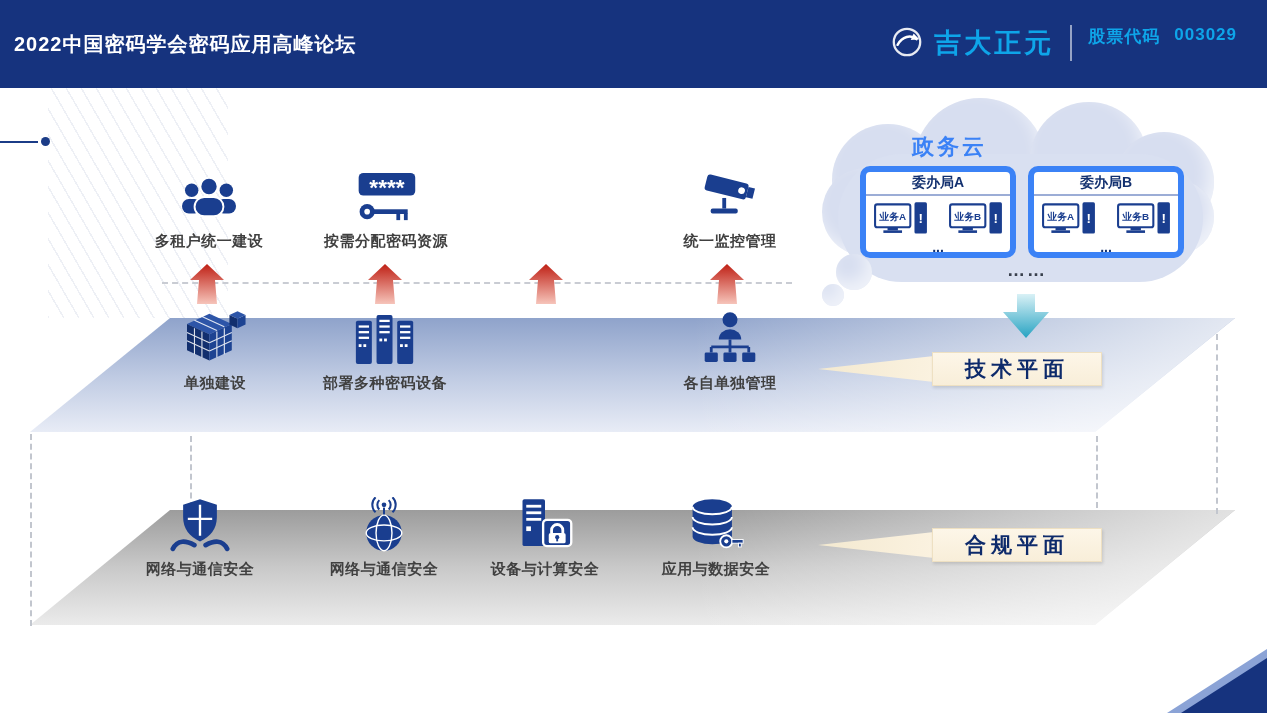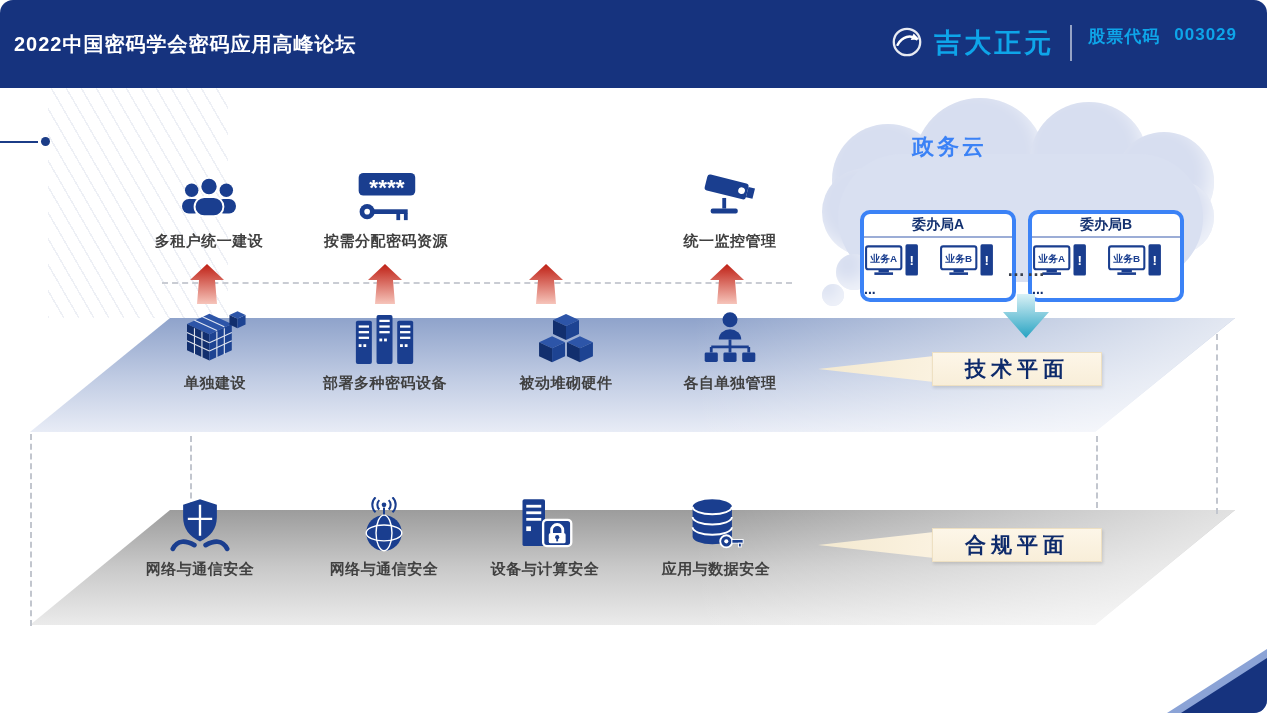--- a/index.html
+++ b/index.html
@@ -1,18 +1,18 @@
 <!DOCTYPE html>
 <html><head>
 <meta charset="utf-8">
 <style>
   *{margin:0;padding:0;box-sizing:border-box;}
   html,body{background:#ffffff;}
   .stage{position:relative;width:1267px;height:713px;background:#fff;overflow:hidden;
-         font-family:"Liberation Sans","DejaVu Sans",sans-serif;border-radius:13px;}
+         font-family:"Liberation Sans","DejaVu Sans",sans-serif;}
 
   
   .header{position:absolute;left:0;top:0;width:1267px;height:88px;background:#16337e;
           display:flex;align-items:center;justify-content:space-between;padding:0 30px 0 14px;}
   .titles{color:#fff;font-weight:bold;font-size:20px;line-height:30px;text-align:center;letter-spacing:1px;}
   .brandwrap{display:flex;color:#0ea5e9;}
   .brand{font-size:27px;font-weight:bold;letter-spacing:3px;margin-left:10px;}
   .divider{width:2px;height:36px;background:rgba(255,255,255,.55);margin:0 16px;}
   .stock{font-size:17px;font-weight:bold;display:flex;gap:14px;letter-spacing:1px;}
 
@@ -57,22 +57,22 @@
                  background:linear-gradient(to right,#f3e9d0,#fbf2e0);
                  clip-path:polygon(0 50%,100% 0,100% 100%);}
 
   
   .cloud{position:absolute;left:822px;top:96px;width:400px;height:215px;}
   .puff{position:absolute;border-radius:50%;background:#d7def0;
         box-shadow:inset -6px -8px 16px rgba(255,255,255,.6);}
   .cloud-base{position:absolute;left:16px;top:58px;width:365px;height:128px;border-radius:64px;background:#d9e0f1;}
   .cloud-title{position:absolute;left:90px;top:36px;width:230px;
                font-size:22px;font-weight:bold;color:#3b82f6;letter-spacing:3px;}
-  .bureau{position:absolute;width:156px;height:92px;background:#fff;border:4px solid #3b82f6;border-radius:10px;
-          display:flex;flex-direction:column;overflow:hidden;margin-top:44px;}
+  .bureau{position:absolute;width:156px;height:92px;background:#fff;border:6px solid #3b82f6;border-radius:10px;
+          display:flex;flex-direction:column;align-items:center;overflow:hidden;}
   .bureau .bname{font-size:14px;font-weight:bold;color:#12306f;padding:2px 0;width:100%;text-align:center;
                  border-bottom:2px solid #9cadd6;}
   .bureau .comps{display:flex;gap:19px;margin-top:4px;}
   .bureau .more{font-size:14px;font-weight:bold;color:#12306f;line-height:10px;}
   .cloud-ellipsis{position:absolute;left:90px;top:164px;width:230px;text-align:center;
                   font-size:18px;font-weight:bold;color:#39404d;letter-spacing:2px;}
 </style>
 </head>
 <body>
 
@@ -240,30 +240,20 @@
           <rect x="27" y="27" width="3" height="3"></rect>
             <rect x="32" y="27" width="3" height="3"></rect>
           <rect x="49" y="33" width="3" height="3"></rect>
             <rect x="54" y="33" width="3" height="3"></rect>
         </g>
       </svg>
     </div>
     <div class="lbl">部署多种密码设备</div>
   </div>
 
-  <div class="feature" style="left:471px;top:308px">
-    <div class="icon">
-      <svg viewBox="0 0 62 56" width="58" height="52">
-        <use href="#mcube" x="17" y="0"></use>
-        <use href="#mcube" x="2" y="24"></use>
-        <use href="#mcube" x="32" y="24"></use>
-      </svg>
-    </div>
-    <div class="lbl">被动堆砌硬件</div>
-  </div>
 
   <div class="feature" style="left:635px;top:308px">
     <div class="icon">
       <svg viewBox="0 0 64 58" width="60" height="55">
         <g fill="#1a3e8f">
           <circle cx="32" cy="9" r="8"></circle>
           <path d="M20,30 a12,11 0 0 1 24,0 z"></path>
         </g>
         <path d="M32,30 V38 M12,38 H52 M12,38 V44 M32,38 V44 M52,38 V44" stroke="#1a3e8f" stroke-width="3" fill="none"></path>
         <g fill="#1a3e8f">

